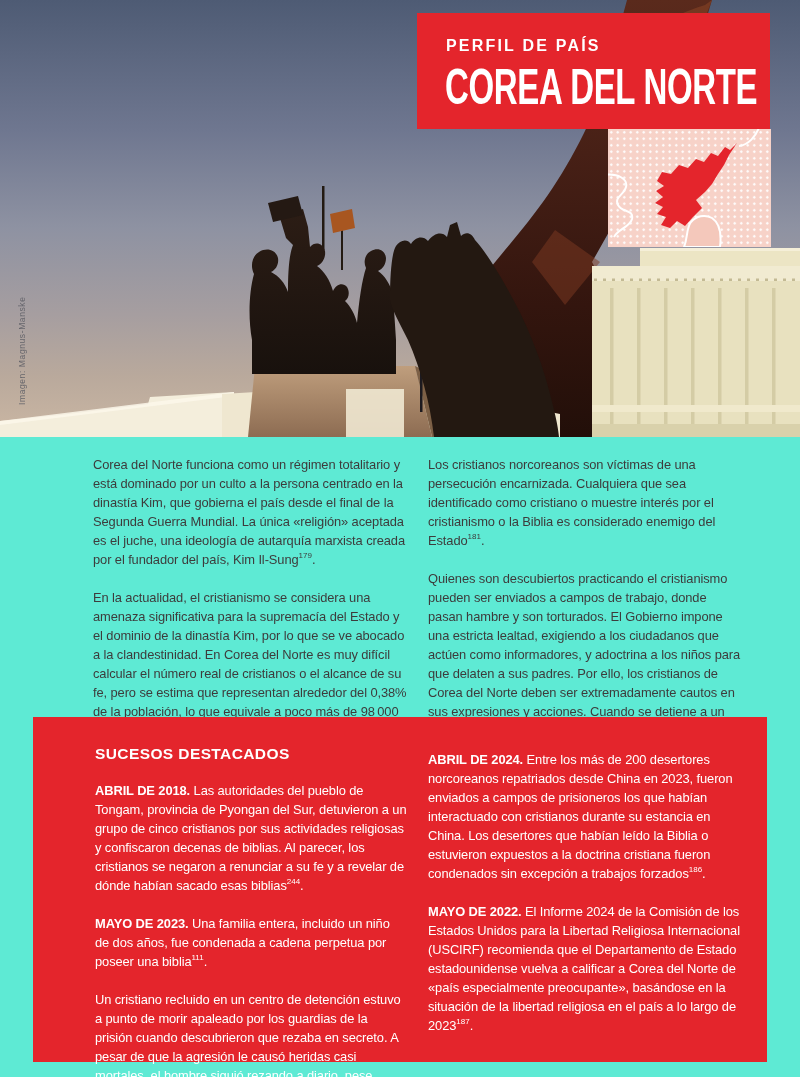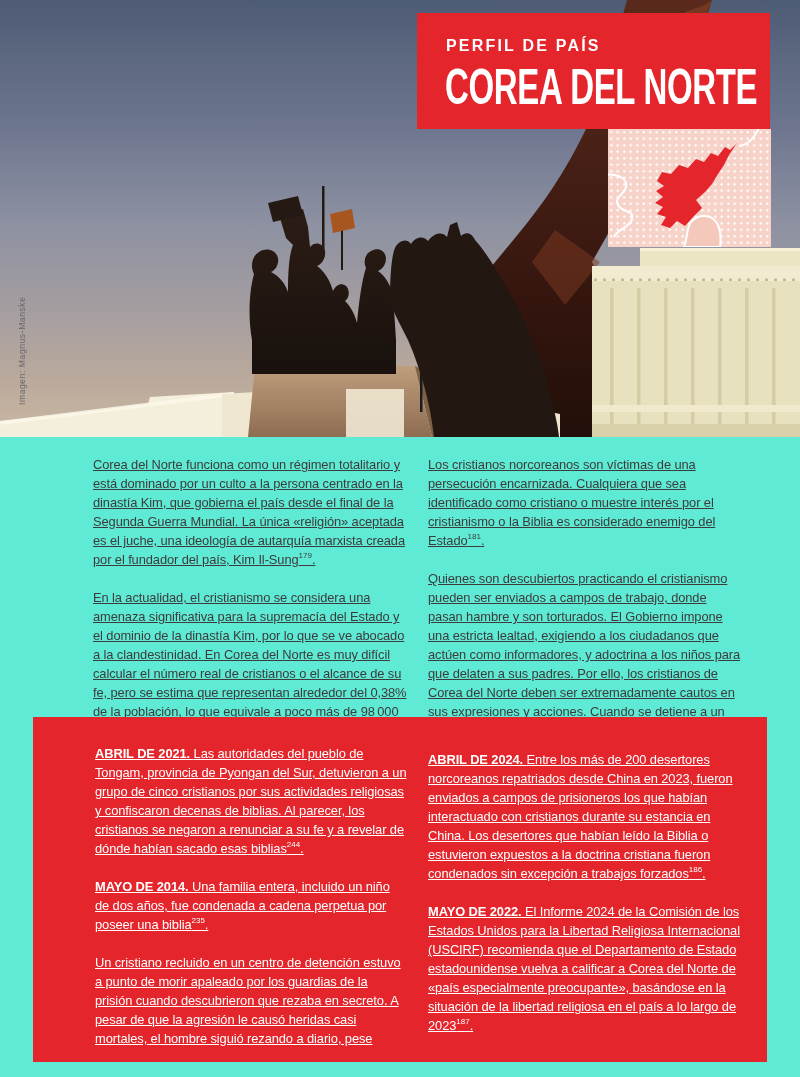--- a/index.html
+++ b/index.html
@@ -39,21 +39,21 @@
     background-size:6.5px 6.5px;overflow:hidden;
   }
   .map-box svg{display:block;width:163px;height:118px;}
   
   .intro-col{
     position:absolute;top:455px;width:315px;
     font-size:12.9px;line-height:19px;color:#3d3c3c;letter-spacing:-.1px;
   }
   .intro-col-1{left:93px;}
   .intro-col-2{left:428px;}
-  .para{margin:0 0 19px 0;text-decoration:underline;}
+  .para{margin:0 0 19px 0;}
   sup{font-size:8px;line-height:0;position:relative;top:-1px;letter-spacing:0;}
   
   .highlights{
     position:absolute;left:33px;top:717px;width:734px;height:345px;
     background:#e4252c;color:#ffffff;box-sizing:border-box;
   }
   .hl-col{position:absolute;width:312px;font-size:12.9px;line-height:19px;letter-spacing:-.1px;}
   .hl-col-1{left:62px;top:27px;}
   .hl-col-2{left:395px;top:33px;}
   .hl-heading{
@@ -199,23 +199,24 @@
       <p class="para">Corea del Norte funciona como un régimen totalitario y está dominado por un culto a la persona centrado en la dinastía Kim, que gobierna el país desde el final de la Segunda Guerra Mundial. La única «religión» aceptada es el juche, una ideología de autarquía marxista creada por el fundador del país, Kim Il-Sung<sup>179</sup>.</p>
       <p class="para">En la actualidad, el cristianismo se considera una amenaza significativa para la supremacía del Estado y el dominio de la dinastía Kim, por lo que se ve abocado a la clandestinidad. En Corea del Norte es muy difícil calcular el número real de cristianos o el alcance de su fe, pero se estima que representan alrededor del 0,38% de la población, lo que equivale a poco más de 98 000 personas<sup>180</sup>.</p>
     </div>
   <div class="intro-col intro-col-2">
       <p class="para">Los cristianos norcoreanos son víctimas de una persecución encarnizada. Cualquiera que sea identificado como cristiano o muestre interés por el cristianismo o la Biblia es considerado enemigo del Estado<sup>181</sup>.</p>
       <p class="para">Quienes son descubiertos practicando el cristianismo pueden ser enviados a campos de trabajo, donde pasan hambre y son torturados. El Gobierno impone una estricta lealtad, exigiendo a los ciudadanos que actúen como informadores, y adoctrina a los niños para que delaten a sus padres. Por ello, los cristianos de Corea del Norte deben ser extremadamente cautos en sus expresiones y acciones. Cuando se detiene a un cristiano, se castiga a toda su familia<sup>182</sup>.</p>
     </div>
 
   <div class="highlights">
     <div class="hl-col hl-col-1">
+      <h2 class="hl-heading">SUCESOS DESTACADOS</h2>
       <div>
-          <p class="para"><strong>ABRIL DE 2021. </strong>Las autoridades del pueblo de Tongam, provincia de Pyongan del Sur, detuvieron a un grupo de cinco cristianos por sus actividades religiosas y confiscaron decenas de biblias. Al parecer, los cristianos se negaron a renunciar a su fe y a revelar de dónde habían sacado esas biblias<sup>244</sup>.</p>
-          <p class="para"><strong>MAYO DE 2014. </strong>Una familia entera, incluido un niño de dos años, fue condenada a cadena perpetua por poseer una biblia<sup>235</sup>.</p>
+          <p class="para"><strong>ABRIL DE 2018. </strong>Las autoridades del pueblo de Tongam, provincia de Pyongan del Sur, detuvieron a un grupo de cinco cristianos por sus actividades religiosas y confiscaron decenas de biblias. Al parecer, los cristianos se negaron a renunciar a su fe y a revelar de dónde habían sacado esas biblias<sup>244</sup>.</p>
+          <p class="para"><strong>MAYO DE 2023. </strong>Una familia entera, incluido un niño de dos años, fue condenada a cadena perpetua por poseer una biblia<sup>111</sup>.</p>
           <p class="para">Un cristiano recluido en un centro de detención estuvo a punto de morir apaleado por los guardias de la prisión cuando descubrieron que rezaba en secreto. A pesar de que la agresión le causó heridas casi mortales, el hombre siguió rezando a diario, pese</p>
         </div>
     </div>
     <div class="hl-col hl-col-2">
         <p class="para"><strong>ABRIL DE 2024. </strong>Entre los más de 200 desertores norcoreanos repatriados desde China en 2023, fueron enviados a campos de prisioneros los que habían interactuado con cristianos durante su estancia en China. Los desertores que habían leído la Biblia o estuvieron expuestos a la doctrina cristiana fueron condenados sin excepción a trabajos forzados<sup>186</sup>.</p>
         <p class="para"><strong>MAYO DE 2022. </strong>El Informe 2024 de la Comisión de los Estados Unidos para la Libertad Religiosa Internacional (USCIRF) recomienda que el Departamento de Estado estadounidense vuelva a calificar a Corea del Norte de «país especialmente preocupante», basándose en la situación de la libertad religiosa en el país a lo largo de 2023<sup>187</sup>.</p>
       </div>
   </div>
 
 </div>

